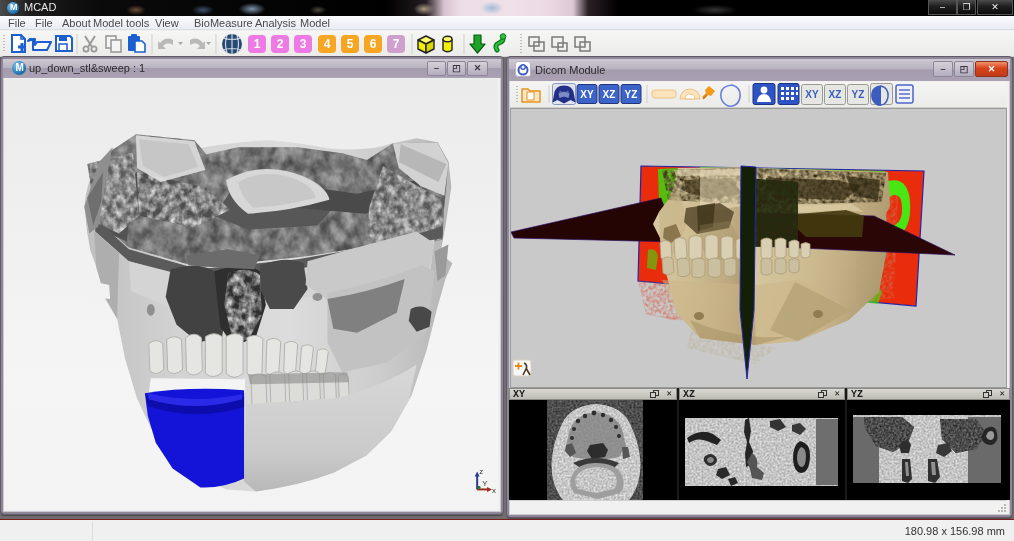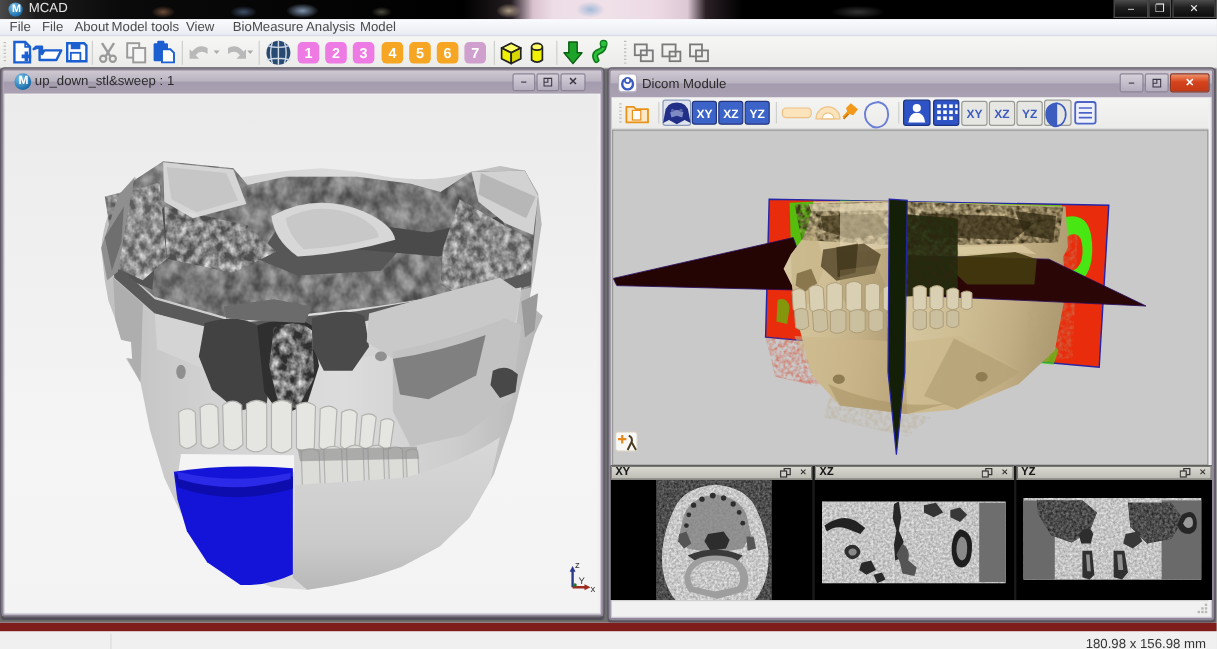--- a/index.html
+++ b/index.html
@@ -57,21 +57,21 @@
 #r3d { position:absolute; left:1px; top:49px; width:497px; height:280px; background:#c9c9c9; border:1px solid #9a9a9a; }
 #rpanels { position:absolute; left:0px; top:329px; width:501px; height:112px; background:#1a1a1a; }
 .panel { position:absolute; top:0; height:112px; background:#000; }
 .phead { position:absolute; left:0; top:0; width:100%; height:12px;
   background:linear-gradient(180deg,#d8d7d0,#bdbcb5); border:1px solid #8a8a84; color:#1a1a1a;
   font-family:"Liberation Mono",monospace; font-weight:bold; font-size:10px; line-height:11px; }
 .phead .lbl { position:absolute; left:3px; top:0px; }
 .phead .ic { position:absolute; top:0px; font-size:9px; font-weight:bold; color:#222; }
 #rstatus { position:absolute; left:1px; top:441px; width:497px; height:13px; background:#f1f1f1; border-top:1px solid #d0d0d0; }
 
-#statusbar { position:absolute; left:0; top:519px; width:1014px; height:22px; background:#f0f0f0; border-top:7px solid #7f1d1d; }
+#statusbar { position:absolute; left:0; top:519px; width:1014px; height:22px; background:#f0f0f0; border-top:1px solid #7f1d1d; }
 #statusbar .vline { position:absolute; left:92px; top:2px; width:1px; height:20px; background:#dcdcdc; }
 #statusbar .dim { position:absolute; right:9px; top:5px; font-size:11px; color:#333; }
 </style>
 </head>
 <body>
 <div id="app">
   <svg width="0" height="0" style="position:absolute">
     <defs>
       <filter color-interpolation-filters="sRGB" id="ctdark" x="0%" y="0%" width="100%" height="100%">
         <feTurbulence type="fractalNoise" baseFrequency="0.5 0.5" numOctaves="2" seed="41" result="n"></feTurbulence>

